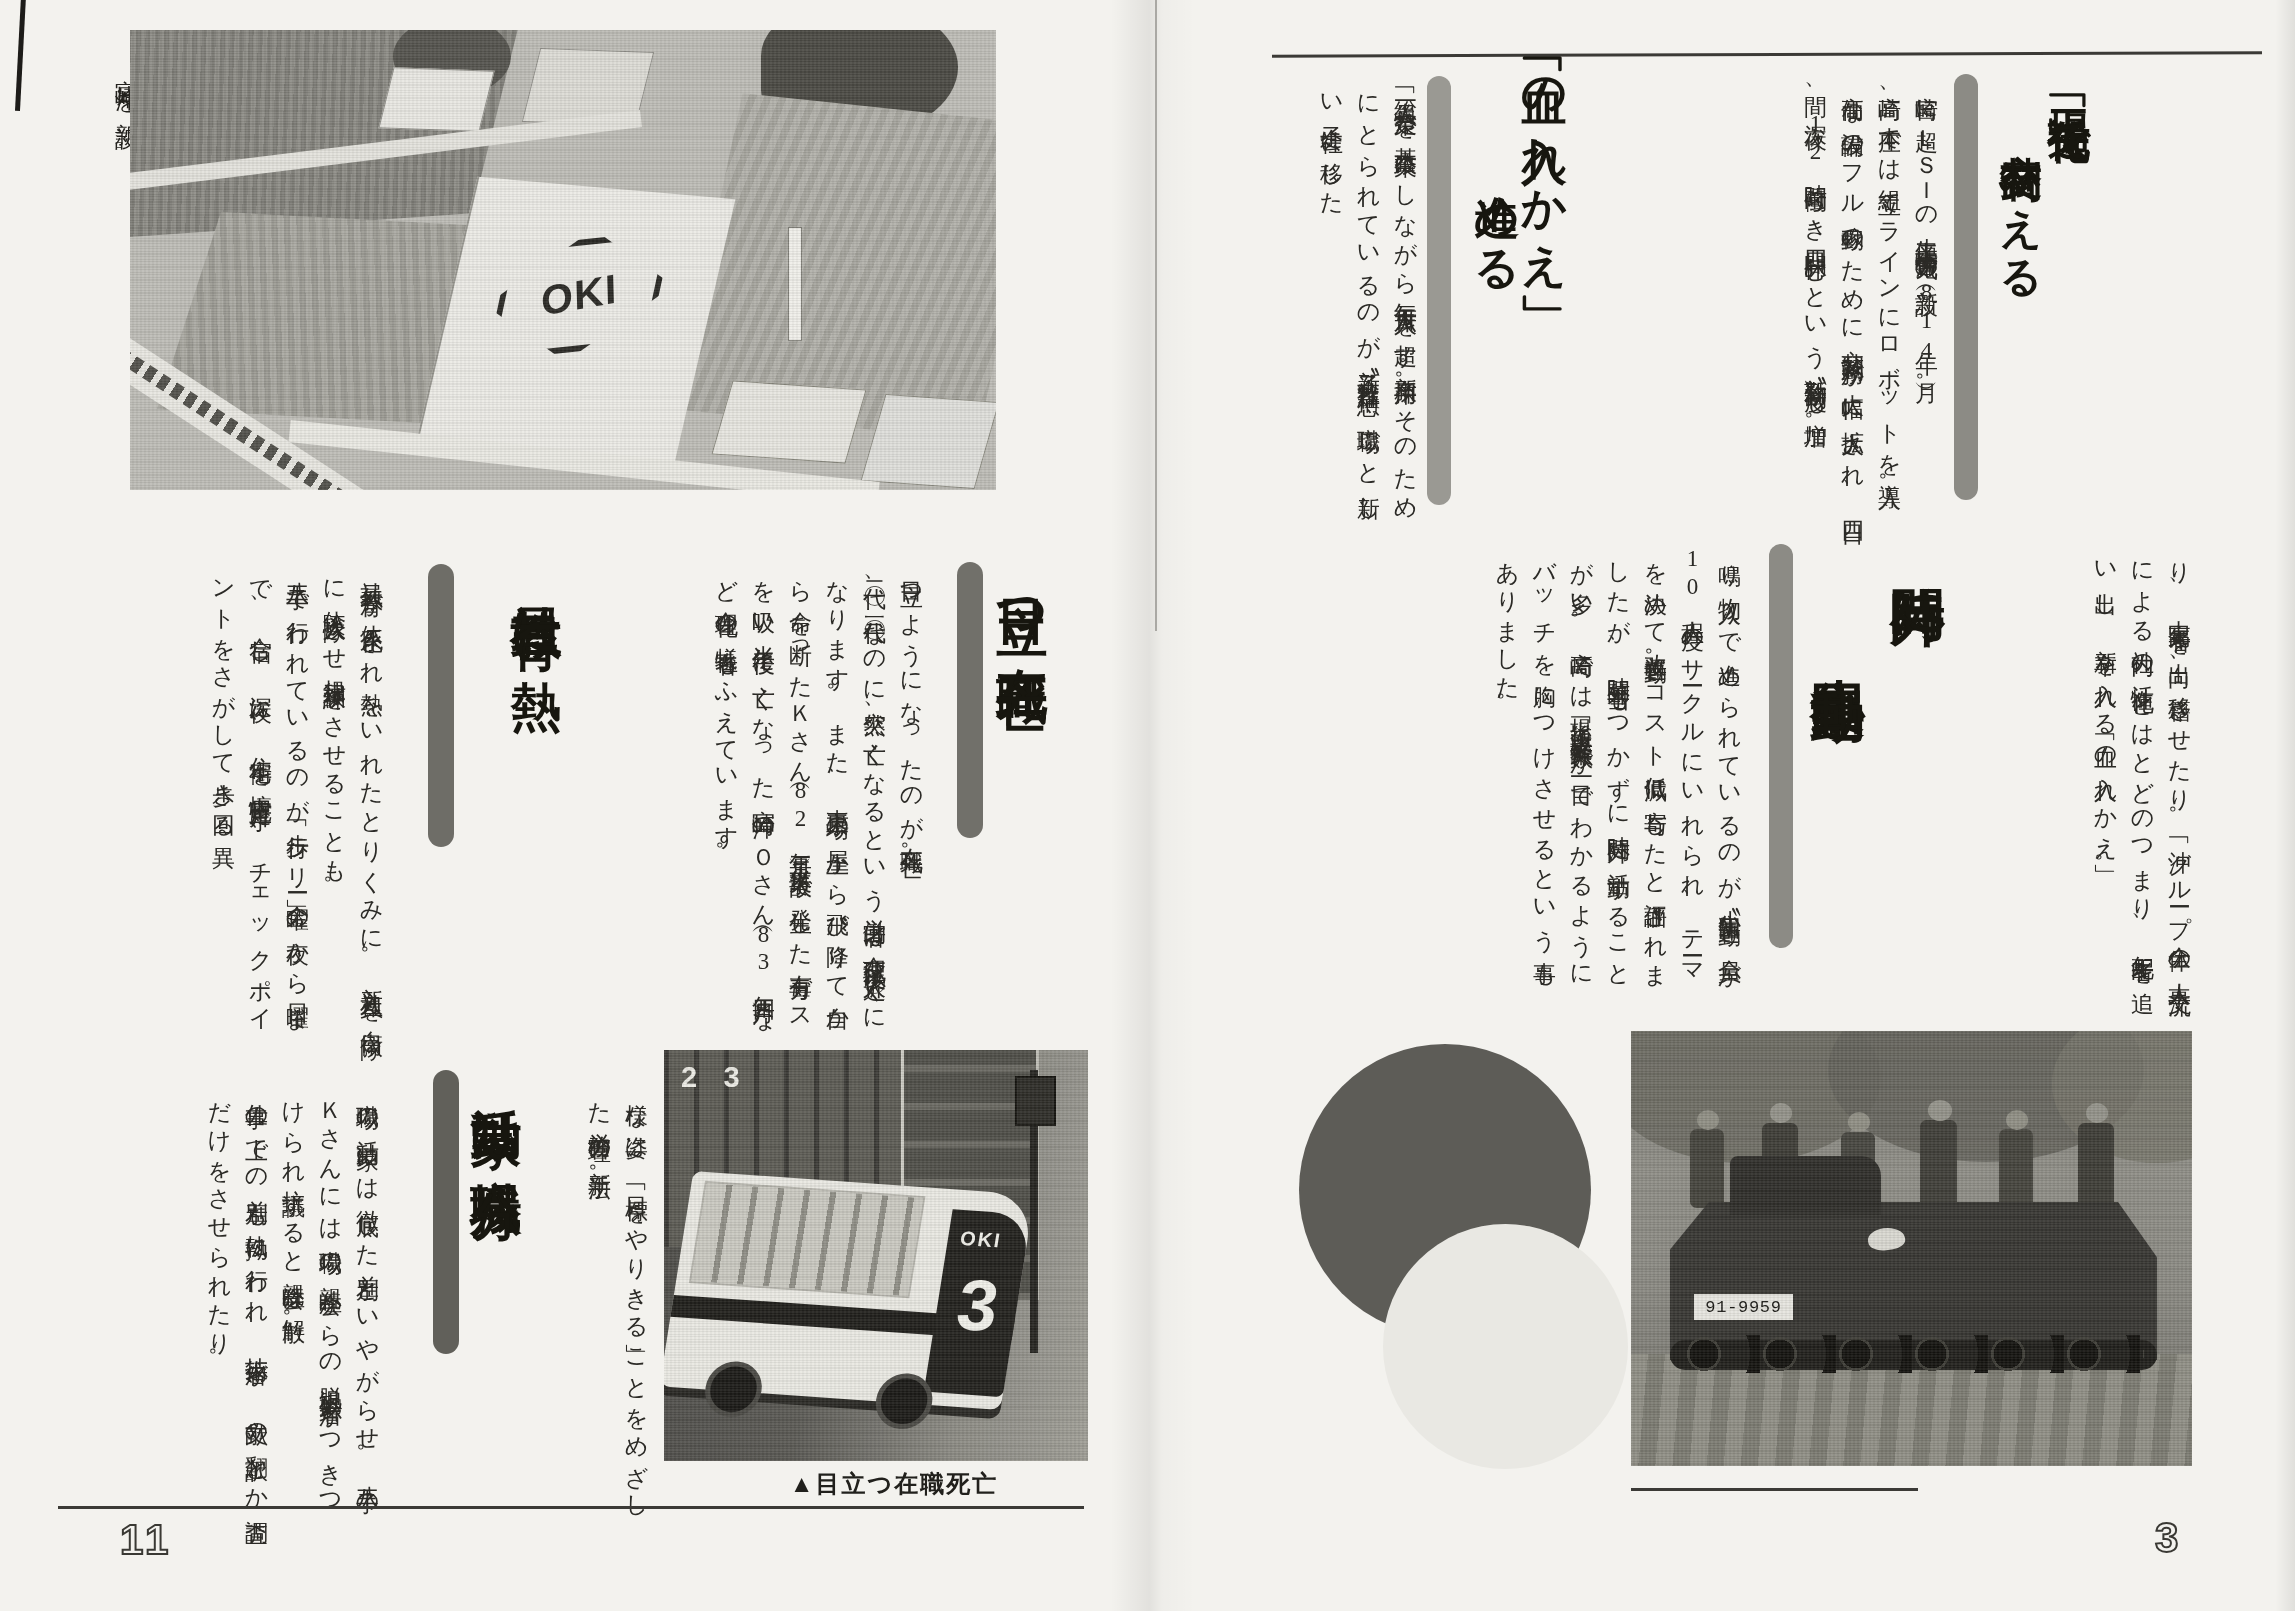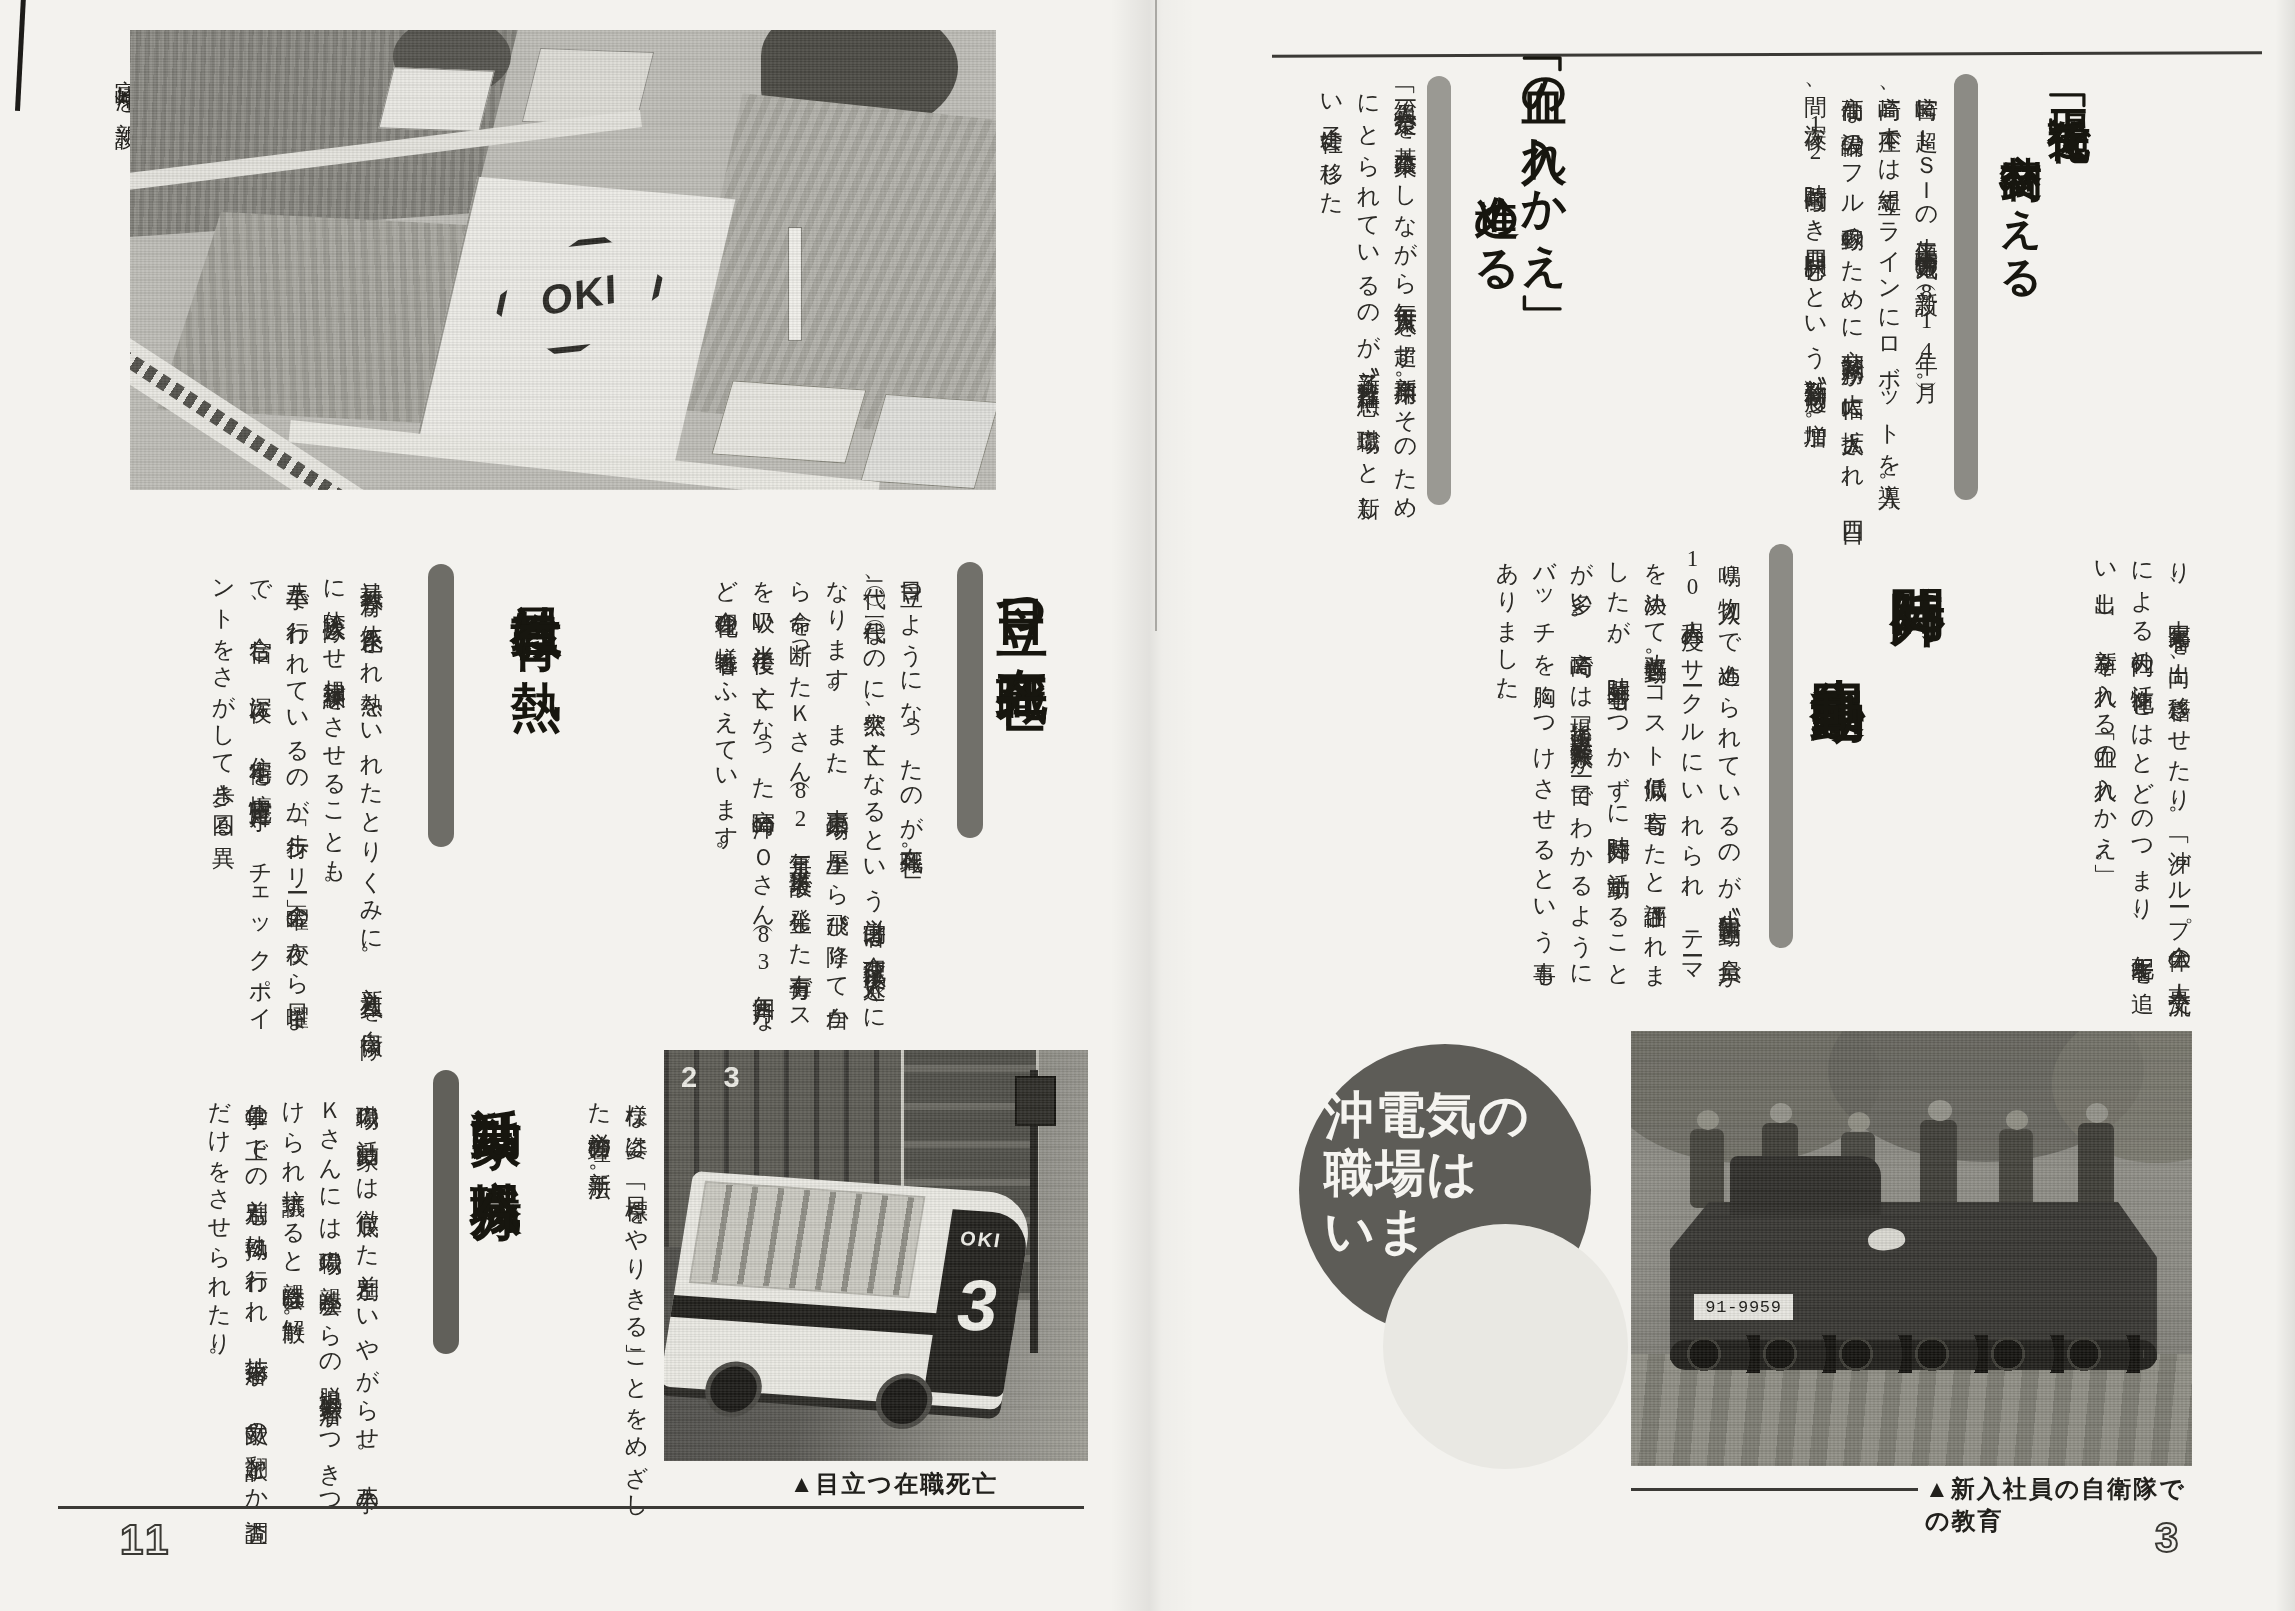--- a/index.html
+++ b/index.html
@@ -155,25 +155,20 @@
 
   <div class="abs v headline h-c" style="left:1879px;top:543px;height:263px;width:69px;">時間外に</div>
   <div class="abs v headline h-c" style="left:1799px;top:634px;height:322px;width:69px;">小集団運動</div>
   <div class="bar" style="left:1769px;top:544px;width:24px;height:404px;background:#8c8b85;"></div>
   <div class="abs v body-text" style="left:1406px;top:546px;width:342px;height:431px;">
     <p>鳴り物入りで進められているのが〝小集団運動〟。全員が10人程度のサークルにいれられ、テーマを決めて改善運動。コスト低減に寄与したと評価されましたが、時間外手当もつかずに時間外に活動することが多い。高崎では提出後「改善提案件数」が一目でわかるようにバッチを胸につけさせるという事もありました。</p>
   </div>
 
   <div class="abs" style="left:1299px;top:1044px;width:292px;height:292px;border-radius:50%;background:#5d5c57;"></div>
   <div class="abs" style="left:1383px;top:1224px;width:245px;height:245px;border-radius:50%;background:#e9e8e3;"></div>
-  <div class="abs badge-text" style="left:1324px;top:1086px;">
-    <div>沖電気の</div>
-    <div>職場は</div>
-    <div>いま</div>
-  </div>
 
   <div class="photo" style="left:1631px;top:1031px;width:561px;height:435px;
               background:linear-gradient(180deg,#7b7a73 0%,#8e8d86 32%,#8a8982 58%,#6f6e67 100%);">
     <div class="abs" style="left:-26px;top:-39px;width:276px;height:171px;border-radius:50%;background:#6b6a62;opacity:.9;"></div>
     <div class="abs" style="left:197px;top:-53px;width:316px;height:184px;border-radius:50%;background:#63625a;opacity:.85;"></div>
     <div class="abs" style="left:421px;top:-26px;width:210px;height:158px;border-radius:50%;background:#757469;opacity:.8;"></div>
     <div class="abs" style="left:0;bottom:0;width:100%;height:112px;
                 background:repeating-linear-gradient(95deg,#8f8e85 0 17px,#7c7b72 17px 34px);"></div>
 
     <div class="abs" style="left:59px;top:72px;width:460px;height:118px;">
@@ -200,18 +195,17 @@
     <div class="abs" style="left:53px;top:304px;width:460px;height:38px;
                 background:repeating-radial-gradient(circle at 20px 19px,#14130f 0 14.5px,#3c3b35 14.5px 17px,transparent 17px 46px);
                 background-size:76px 38px;background-repeat:repeat-x;"></div>
     <div class="abs" style="left:63px;top:263px;width:99px;height:26px;background:#e6e5df;display:flex;align-items:center;justify-content:center;">
       <span style="font-family:'Liberation Mono',monospace;font-size:17px;color:#1b1a16;letter-spacing:0.7px;">91-9959</span>
     </div>
     <div class="grain"></div>
   </div>
 
   <div class="rule" style="left:1631px;top:1488px;width:287px;height:2.6px;"></div>
-  <div class="abs caption" style="left:1925px;top:1473px;width:276px;">▲新入社員の自衛隊での教育</div>
 
   <div class="abs pagenum" style="left:2155px;top:1514px;">3</div>
 
 </div>
 
 
 </body></html>

